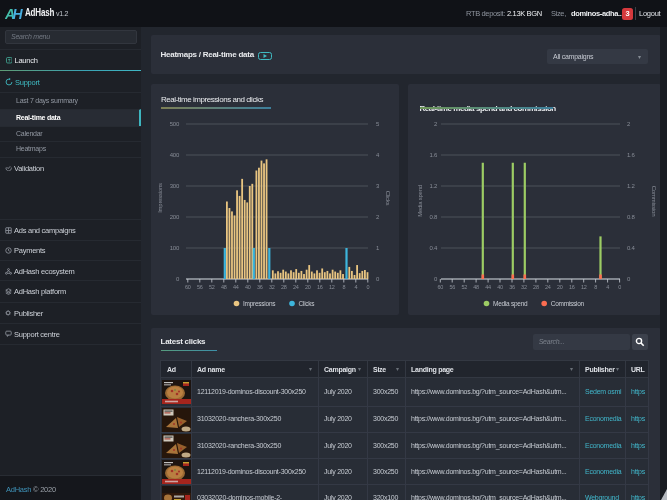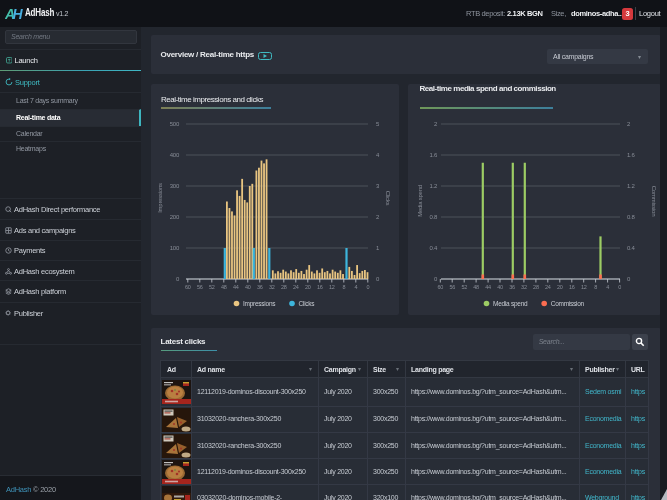--- a/index.html
+++ b/index.html
@@ -16,21 +16,21 @@
       <stop offset="0" stop-color="#57c48f"></stop>
           <stop offset="1" stop-color="#2fb8c6"></stop>
         </linearGradient>
     </defs>
     <text x="0" y="14.5" font-family="Liberation Sans" font-style="italic" font-weight="bold" font-size="14" fill="url(#lgA)">A</text>
     <text x="7.5" y="14.5" font-family="Liberation Sans" font-style="italic" font-weight="bold" font-size="14" fill="#49aee0">H</text>
   </svg>
   <span class="abs" style="left:25px;top:7px;font-size:10px;font-weight:bold;letter-spacing:-0.2px;color:#f2f3f5;transform:scaleX(0.8);transform-origin:0 0">AdHash</span>
   <span class="abs" style="left:56px;top:10px;font-size:7px;color:#c3c7ce">v1.2</span>
   <span class="abs" style="left:466px;top:9px;font-size:7.5px;letter-spacing:-0.35px;color:#8d939d">RTB deposit:</span>
-  <span class="abs" style="left:507px;top:9px;font-size:7.5px;letter-spacing:-0.35px;font-weight:bold;color:#eef0f3">2.13K BGN</span>
+  <span class="abs" style="left:507px;top:9px;font-size:7.5px;letter-spacing:-0.35px;font-weight:normal;color:#eef0f3">2.13K BGN</span>
   <span class="abs" style="left:551px;top:9px;font-size:7.5px;letter-spacing:-0.35px;color:#8d939d">Size,</span>
   <span class="abs" style="left:571px;top:9px;font-size:7.5px;letter-spacing:-0.35px;font-weight:bold;color:#eef0f3">dominos-adha...</span>
   <span class="abs" style="left:622px;top:7.5px;width:11px;height:12px;background:#d6393d;border-radius:2.5px;color:#fff;font-size:7.5px;font-weight:bold;text-align:center;line-height:12px">3</span>
   <span class="abs" style="left:635px;top:7px;width:1px;height:13px;background:#3a3f47"></span>
   <span class="abs" style="left:639px;top:9px;font-size:7.5px;color:#dfe2e7">Logout</span>
 </div>
 <div class="abs" style="left:0;top:27px;width:141px;height:448px;background:#1d2026;overflow:hidden">
 <div class="abs" style="left:5px;top:3px;width:132px;height:14px;background:#272b32;border:1px solid #32363e;border-radius:2px;font-size:7px;font-style:italic;color:#747a84;line-height:12px;padding-left:5px">Search menu</div>
 <div class="abs" style="left:0;top:22px;width:141px;height:21px;border-top:1px solid #262a31">
       <svg class="abs" style="left:5.5px;top:7px" width="6.5" height="6.5" viewBox="0 0 9 9">
@@ -52,26 +52,25 @@
     </div>
 <div class="abs" style="left:0;top:81.5px;width:141px;height:17.5px;border-top:1px solid #262a31;background:#282c34;border-right:2.5px solid #3eb5bf;">
       <span class="abs" style="left:16px;top:4.25px;font-size:7px;color:#fff;font-weight:bold">Real-time data</span>
     </div>
 <div class="abs" style="left:0;top:99px;width:141px;height:14.5px;border-top:1px solid #262a31;">
       <span class="abs" style="left:16px;top:2.75px;font-size:7px;color:#9298a2">Calendar</span>
     </div>
 <div class="abs" style="left:0;top:113.5px;width:141px;height:16.0px;border-top:1px solid #262a31;">
       <span class="abs" style="left:16px;top:3.5px;font-size:7px;color:#9298a2">Heatmaps</span>
     </div>
-<div class="abs" style="left:0;top:171px;width:141px;height:21px;border-top:1px solid #262a31">
-      <svg class="abs" style="left:4.5px;top:6.5px" width="7" height="7" viewBox="0 0 9 9" stroke="#8d929b" fill="none" stroke-width="1.1">
-        <circle cx="4" cy="4" r="3"></circle>
-        <path d="M5 5 l3 3"></path>
-      </svg>
-      <span class="abs" style="left:14px;top:6.0px;font-size:7.5px;color:#ccd0d7">AdHash Direct performance</span>
+<div class="abs" style="left:0;top:129.5px;width:141px;height:21.0px;border-top:1px solid #262a31">
+      <svg class="abs" style="left:4.5px;top:6.5px" width="7" height="7" viewBox="0 0 9 9" stroke="#8d929b" fill="none" stroke-width="1.1">
+        <path d="M1.5 4.5 a3.4 3.4 0 1 0 6.5 0 M2.5 4.2 l1.6 1.7 2.6 -3"></path>
+      </svg>
+      <span class="abs" style="left:14px;top:6.0px;font-size:7.5px;color:#ccd0d7">Validation</span>
     </div>
 <div class="abs" style="left:0;top:212.5px;width:141px;height:20.5px;border-top:1px solid #262a31">
       <svg class="abs" style="left:4.5px;top:6.5px" width="7" height="7" viewBox="0 0 9 9" stroke="#8d929b" fill="none" stroke-width="1.1">
         <circle cx="4.5" cy="4.5" r="3.5"></circle>
         <path d="M4.5 2.6 v2 l1.5 0.9"></path>
       </svg>
       <span class="abs" style="left:14px;top:5.75px;font-size:7.5px;color:#ccd0d7">Payments</span>
     </div>
 <div class="abs" style="left:0;top:192px;width:141px;height:20.5px;border-top:1px solid #262a31">
       <svg class="abs" style="left:4.5px;top:6.5px" width="7" height="7" viewBox="0 0 9 9" stroke="#8d929b" fill="none" stroke-width="1.1">
@@ -95,27 +94,34 @@
       </svg>
       <span class="abs" style="left:14px;top:6.25px;font-size:7.5px;color:#ccd0d7">AdHash platform</span>
     </div>
 <div class="abs" style="left:0;top:274.5px;width:141px;height:21.0px;border-top:1px solid #262a31">
       <svg class="abs" style="left:4.5px;top:6.5px" width="7" height="7" viewBox="0 0 9 9" stroke="#8d929b" fill="none" stroke-width="1.1">
         <circle cx="4" cy="5" r="2.2"></circle>
         <path d="M4 2.8 v-1.3 M4 7.2 v1.3 M1.8 5 h-1.3 M6.2 5 h1.3 M2.4 3.4 l-0.9 -0.9 M5.6 6.6 l0.9 0.9 M2.4 6.6 l-0.9 0.9 M5.6 3.4 l0.9 -0.9"></path>
       </svg>
       <span class="abs" style="left:14px;top:6.0px;font-size:7.5px;color:#ccd0d7">Publisher</span>
     </div>
+<div class="abs" style="left:0;top:295.5px;width:141px;height:21.5px;border-top:1px solid #262a31">
+      <svg class="abs" style="left:4.5px;top:6.5px" width="7" height="7" viewBox="0 0 9 9" stroke="#8d929b" fill="none" stroke-width="1.1">
+        <rect x="1" y="1.5" width="7" height="5" rx="1.2"></rect>
+        <path d="M3 6.5 l0 1.7 1.8 -1.7"></path>
+      </svg>
+      <span class="abs" style="left:14px;top:6.25px;font-size:7.5px;color:#ccd0d7">Support centre</span>
+    </div>
 <div class="abs" style="left:0;top:317px;width:141px;height:1px;background:#262a31"></div>
 </div>
 <div class="abs" style="left:0;top:475px;width:141px;height:25px;background:#15171c;border-top:1px solid #282c33">
     <span class="abs" style="left:6px;top:9px;font-size:7.5px;color:#3f92b8">AdHash <span style="color:#9aa0a8">© 2020</span></span>
   </div>
 <div class="panel" style="left:151px;top:35px;width:510px;height:39px">
-  <span class="abs" style="left:9.5px;top:15px;font-size:8px;font-weight:bold;color:#e9ebee">Overview / Real-time https</span>
+  <span class="abs" style="left:9.5px;top:15px;font-size:8px;font-weight:bold;color:#e9ebee">Heatmaps / Real-time data</span>
   <svg class="abs" style="left:107px;top:17px" width="14" height="8" viewBox="0 0 14 8">
     <rect x="0.5" y="0.5" width="13" height="7" rx="2" fill="none" stroke="#3fbac2" stroke-width="1"></rect>
     <path d="M5.5 2 L9 4 L5.5 6 z" fill="#3fbac2"></path>
     </svg>
   <div class="abs" style="left:396px;top:14px;width:101px;height:15px;background:#343944;border-radius:2px">
     <span class="abs" style="left:6px;top:3.5px;font-size:7px;color:#c6cad2">All campaigns</span>
     <span class="abs" style="left:91px;top:3.5px;font-size:6px;color:#858b94">▾</span>
   </div>
 </div>
 
@@ -232,21 +238,21 @@
 <rect x="210.40" y="186.94" width="1.8" height="8.06" fill="#e9c581"></rect>
 <rect x="213.00" y="186.01" width="1.8" height="8.99" fill="#e9c581"></rect>
 <rect x="215.60" y="188.18" width="1.8" height="6.82" fill="#e9c581"></rect>
 <circle cx="85.5" cy="219.5" r="2.8" fill="#e9c581"></circle>
 <text x="92" y="222" font-size="6.5" fill="#c9cdd4">Impressions</text>
 <circle cx="141" cy="219.5" r="2.8" fill="#3db5dc"></circle>
 <text x="147.5" y="222" font-size="6.5" fill="#c9cdd4">Clicks</text>
     </svg>
 </div>
 <div class="panel" style="left:408px;top:84px;width:253px;height:231px">
-  <span class="abs" style="left:11.5px;top:0;font-size:8px;font-weight:bold;letter-spacing:-0.45px;color:#e9ebee">Real-time media spend and commission</span>
+  <span class="abs" style="left:11.5px;top:20px;font-size:8px;font-weight:bold;letter-spacing:-0.45px;color:#e9ebee">Real-time media spend and commission</span>
   <div class="abs" style="left:11.5px;top:23px;width:133px;height:1.5px;background:linear-gradient(90deg,#6f9759,#3d7f9b)"></div>
   <svg class="abs" style="left:0;top:0" width="253" height="231">
       <line x1="33" y1="40" x2="212" y2="40" stroke="#4d525b" stroke-width="1"></line>
 <line x1="33" y1="71" x2="212" y2="71" stroke="#4d525b" stroke-width="1"></line>
 <line x1="33" y1="102" x2="212" y2="102" stroke="#4d525b" stroke-width="1"></line>
 <line x1="33" y1="133" x2="212" y2="133" stroke="#4d525b" stroke-width="1"></line>
 <line x1="33" y1="164" x2="212" y2="164" stroke="#4d525b" stroke-width="1"></line>
 <line x1="33" y1="195" x2="212" y2="195" stroke="#4d525b" stroke-width="1"></line>
 <text x="29" y="42" font-size="6" fill="#878c96" text-anchor="end">2</text>
 <text x="219" y="42" font-size="6" fill="#878c96">2</text>

